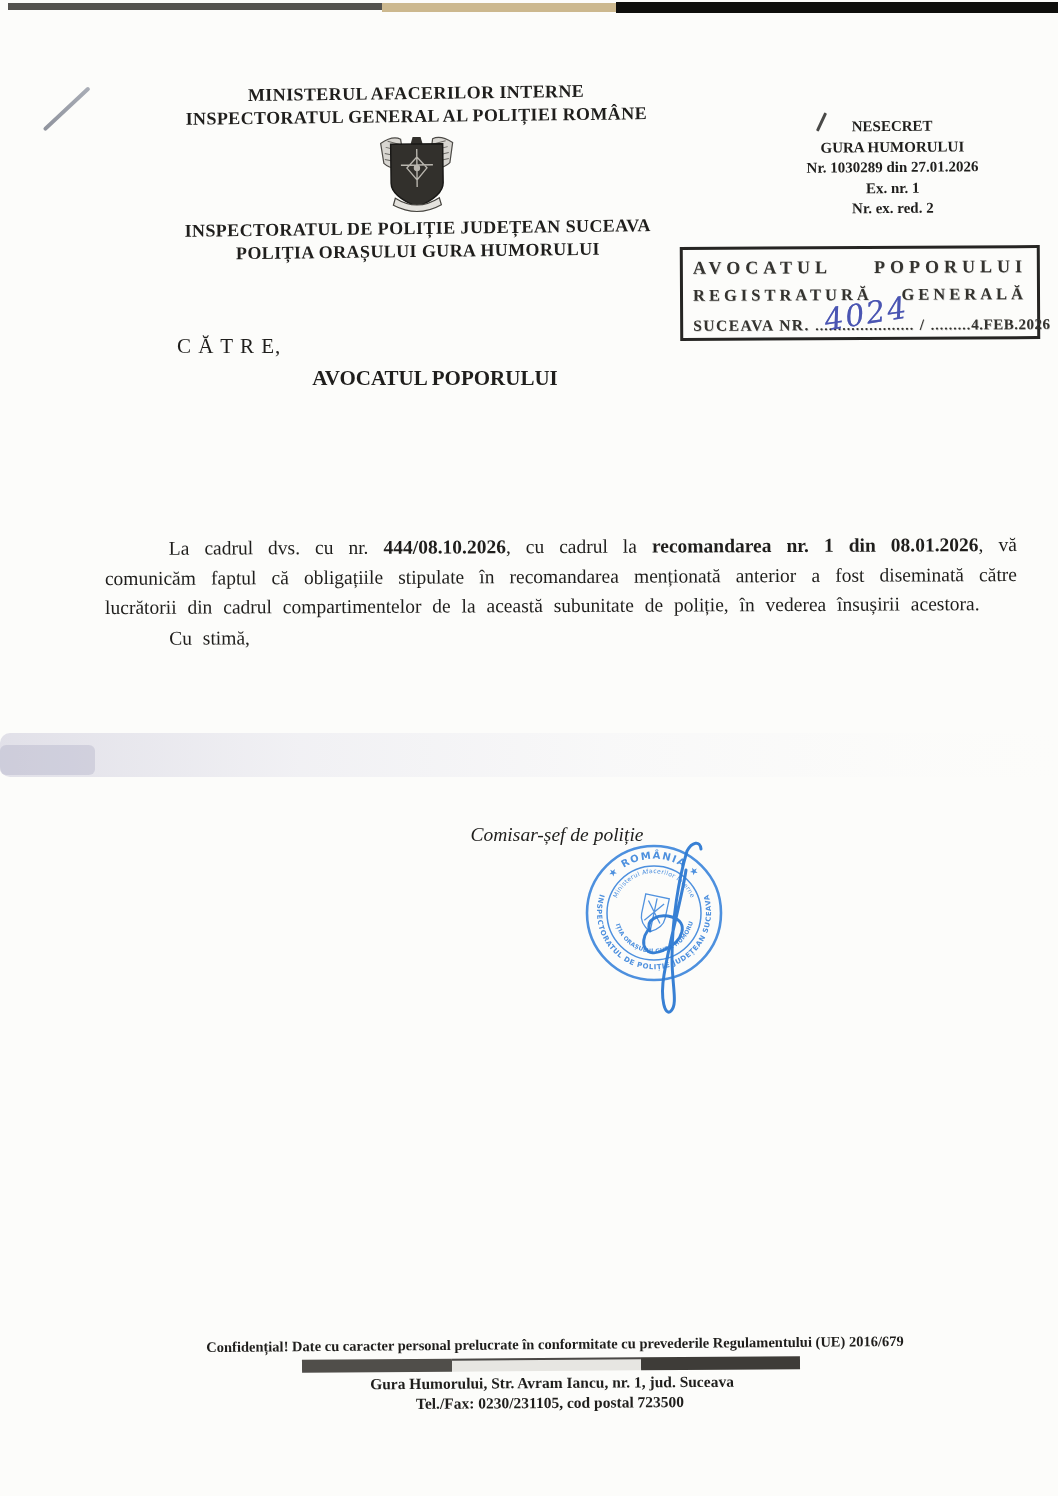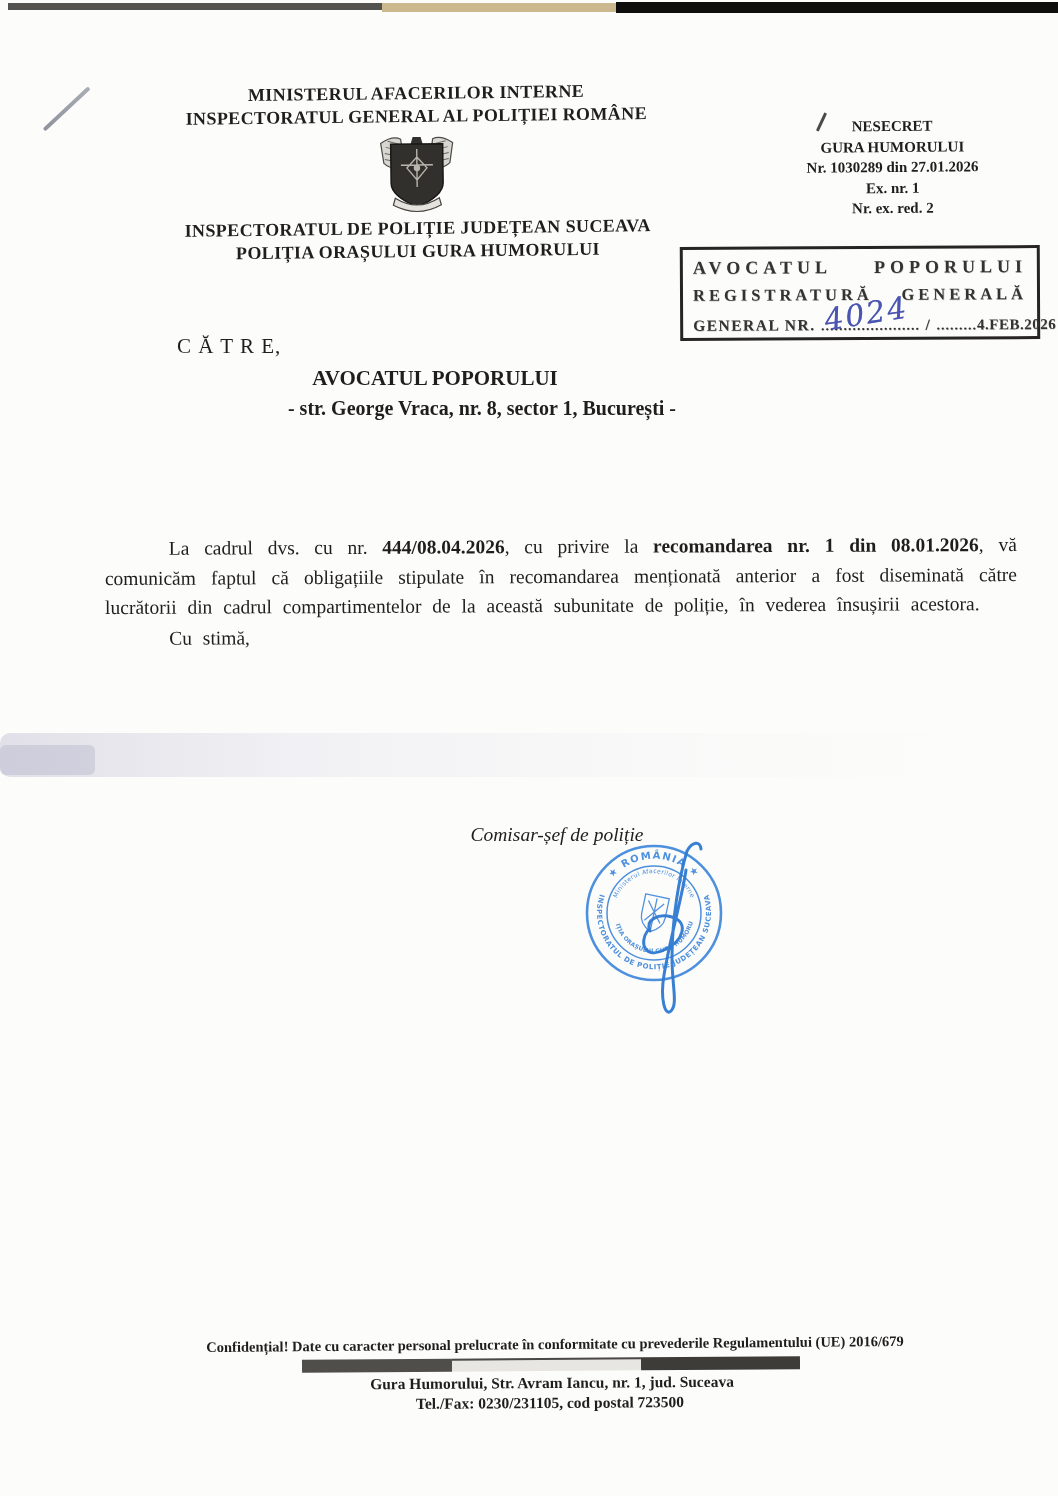--- a/index.html
+++ b/index.html
@@ -110,30 +110,29 @@
     <div class="c-line">NESECRET</div>
     <div class="c-line">GURA HUMORULUI</div>
     <div class="c-line">Nr. 1030289 din 27.01.2026</div>
     <div class="c-line">Ex. nr. 1</div>
     <div class="c-line">Nr. ex. red. 2</div>
   </div>
 
   <div class="abs regbox">
     <div class="reg-l1">AVOCATUL POPORULUI</div>
     <div class="reg-l2">REGISTRATURĂ GENERALĂ</div>
-    <div class="reg-l3"><span>GENERAL NR.</span> <span class="reg-dots">......................</span> <span>/</span> <span class="reg-dots">.........</span><span class="reg-date">4.FEB.2026</span></div>
+    <div class="reg-l3"><span>SUCEAVA NR.</span> <span class="reg-dots">......................</span> <span>/</span> <span class="reg-dots">.........</span><span class="reg-date">4.FEB.2026</span></div>
   </div>
   <div class="abs handwriting">4024</div>
 
   <div class="abs salutation">C Ă T R E,</div>
   <div class="abs recip-name">AVOCATUL POPORULUI</div>
-  <div class="abs recip-addr">- str. George Vraca, nr. 8, sector 1, București -</div>
 
   <div class="abs body-block">
-    <p><span>La cadrul dvs. cu nr. </span><b>444/08.04.2026</b><span>, cu privire la </span><b>recomandarea nr. 1 din 08.01.2026</b><span>, vă comunicăm faptul că obligațiile stipulate în recomandarea menționată anterior a fost diseminată către lucrătorii din cadrul compartimentelor de la această subunitate de poliție, în vederea însușirii acestora.</span></p>
+    <p><span>La cadrul dvs. cu nr. </span><b>444/08.10.2026</b><span>, cu cadrul la </span><b>recomandarea nr. 1 din 08.01.2026</b><span>, vă comunicăm faptul că obligațiile stipulate în recomandarea menționată anterior a fost diseminată către lucrătorii din cadrul compartimentelor de la această subunitate de poliție, în vederea însușirii acestora.</span></p>
     <p class="closing">Cu stimă,</p>
   </div>
 
   <div class="abs smudge"></div>
   <div class="abs smudge2"></div>
 
   <div class="abs sig-rank">Comisar-șef de poliție</div>
 
   <svg class="abs stamp-svg" width="220" height="212" viewBox="0 0 220 212">
     <defs>

